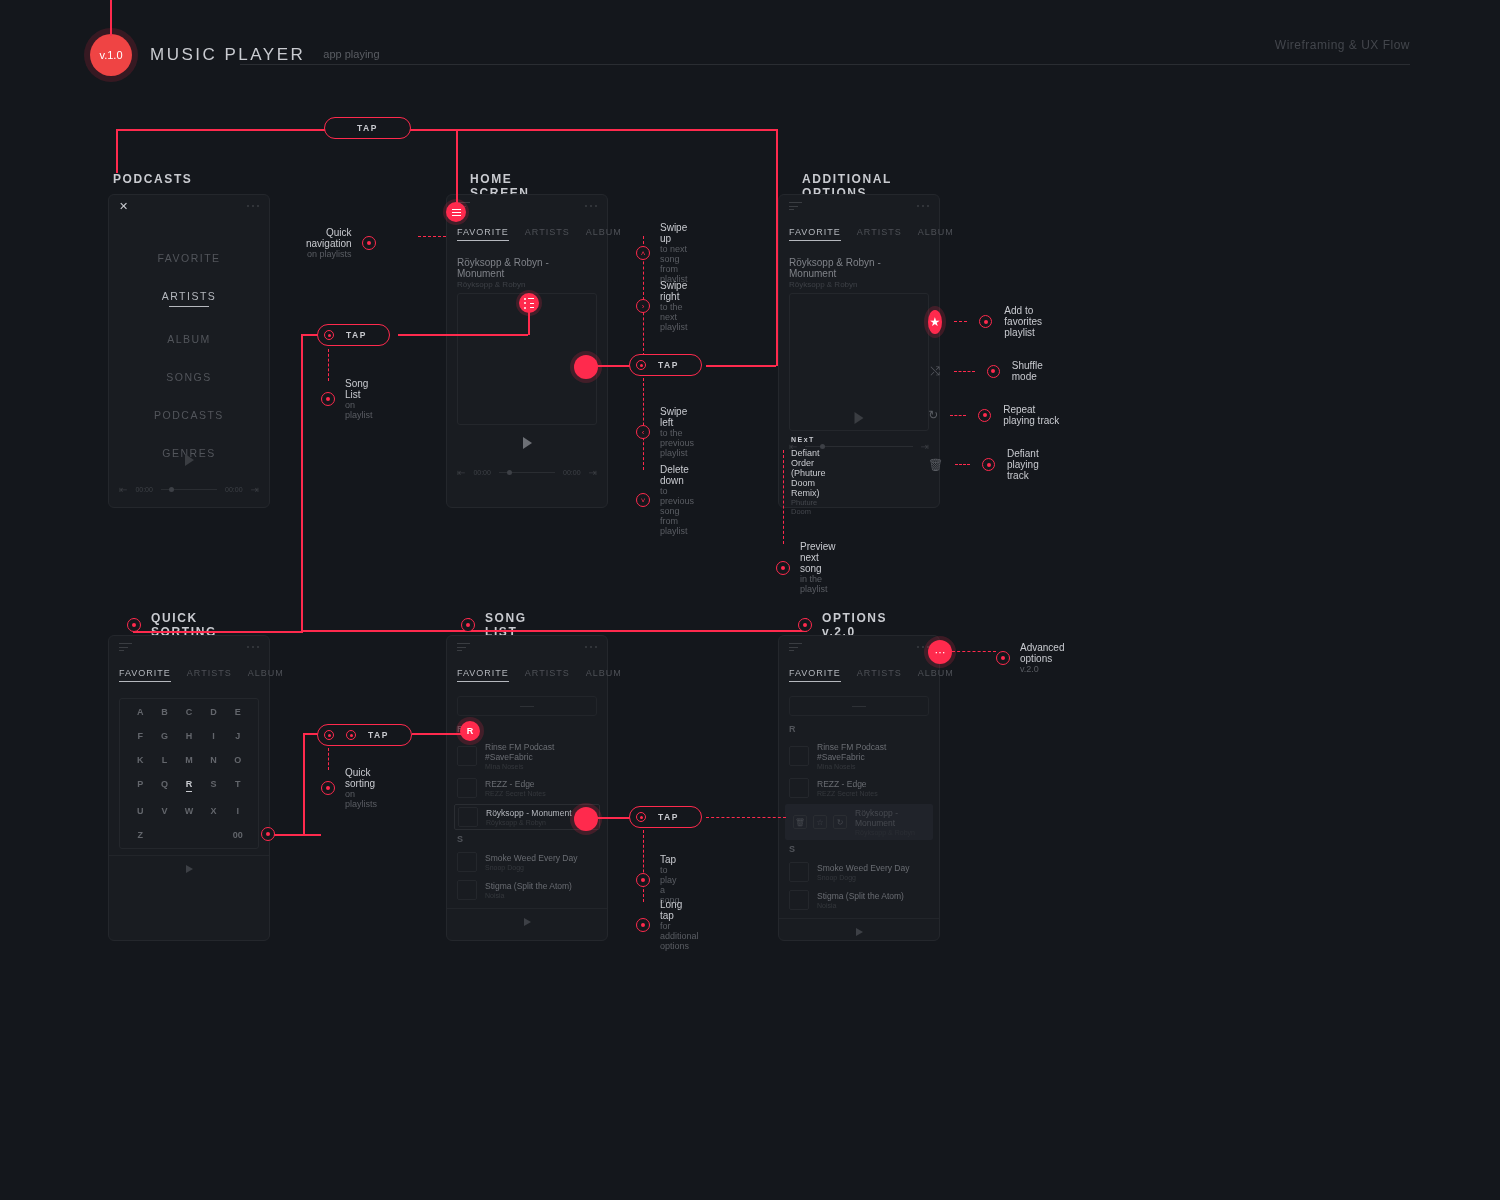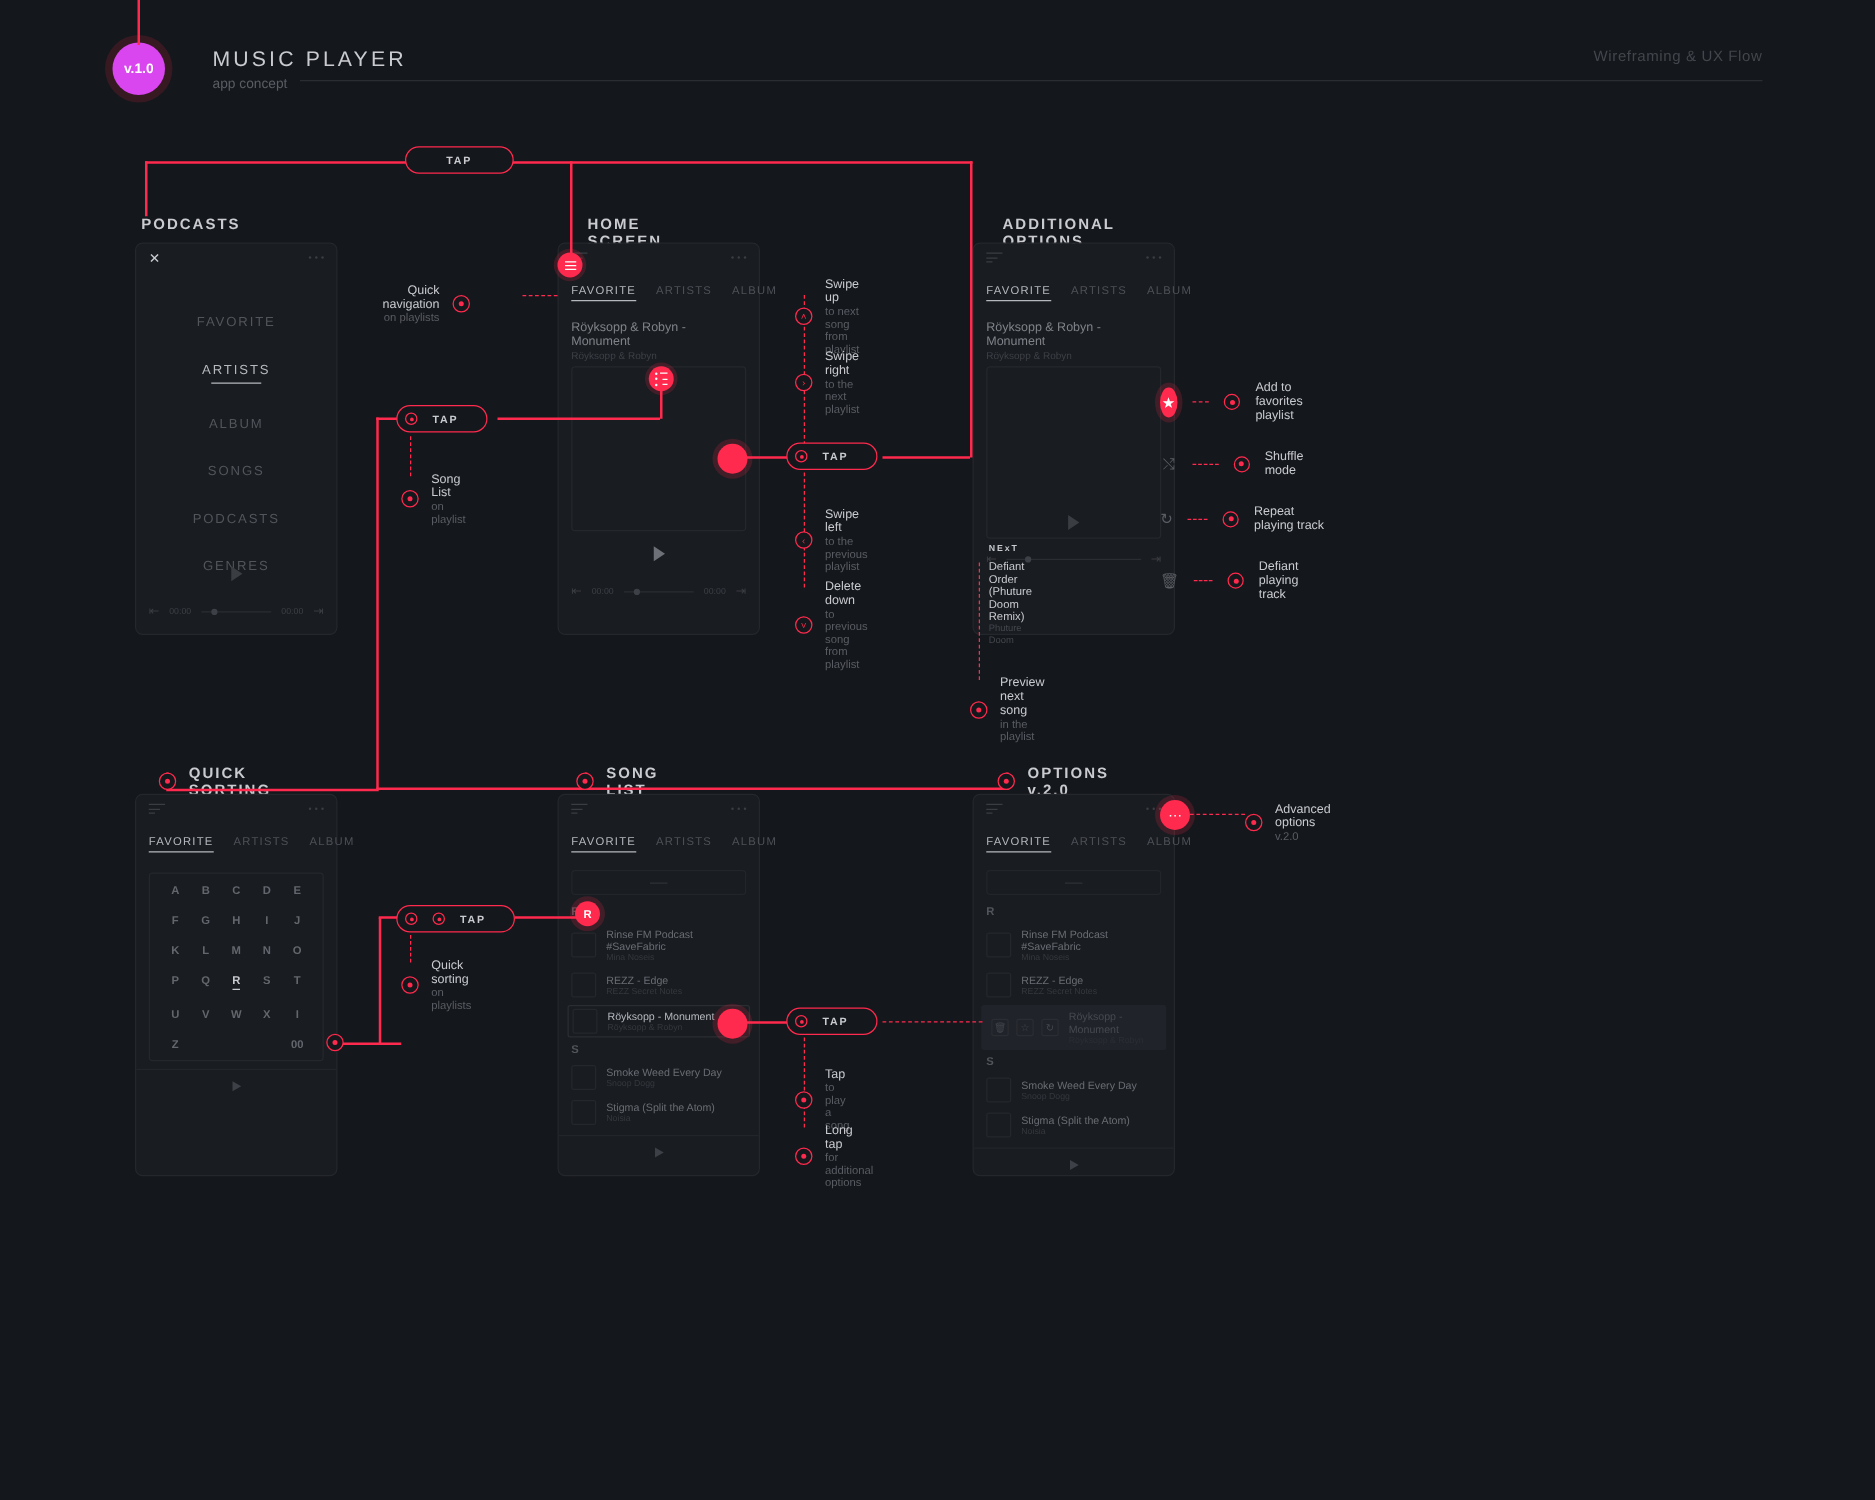--- a/index.html
+++ b/index.html
@@ -21,41 +21,41 @@
   }
   .header-line {
     position: absolute;
     left: 150px; right: 0; top: 30px;
     height: 1px;
     background: #2a2d32;
   }
   .version-badge {
     width: 42px; height: 42px;
     border-radius: 50%;
-    background: #d946ef;
+    background: #ef4444;
     color: #fff;
     display: flex; align-items: center; justify-content: center;
-    font-size: 11px; font-weight: 700;
+    font-size: 11px; font-weight: 400;
     position: relative;
     box-shadow: 0 0 0 6px rgba(255,42,77,.15);
   }
   .header-title {
     margin-left: 18px;
     color: #c9cbd0;
     font-size: 17px;
     letter-spacing: 2.5px;
     font-weight: 500;
   }
   .header-sub {
     margin-left: 18px;
     font-size: 11px;
     color: #5a5d63;
     margin-top: 3px;
   }
-  .header-col { display: flex; flex-direction: column; margin-left: 20px; }
+  .header-col { display: flex; flex-direction: row; }
   .header-right {
     position: absolute;
     right: 0;
     top: 4px;
     color: #43464c;
     font-size: 12px;
     letter-spacing: 0.5px;
   }
 
   .board { position: absolute; top: 170px; left: 108px; }
@@ -249,21 +249,21 @@
   .inline-options-row { display:flex; gap:6px; align-items:center; margin-left:4px; }
   .inline-opt-box { width:14px;height:14px;border:1px solid #2a2d32; border-radius:2px; display:flex;align-items:center;justify-content:center;font-size:8px;color:#44474d; }
 </style>
 </head>
 <body>
 
 <div class="header">
   <div class="version-badge">v.1.0</div>
   <div class="header-col">
     <div class="header-title">MUSIC PLAYER</div>
-    <div class="header-sub">app concept</div>
+    <div class="header-sub">app playing</div>
   </div>
   <div class="header-line"></div>
   <div class="header-right">Wireframing &amp; UX Flow</div>
 </div>
 
 <div class="vline" style="left:110px; top:0; height:36px;"></div>
 
 <div class="board">
 
   <div class="section-title" style="left:5px; top:2px;">PODCASTS</div>

